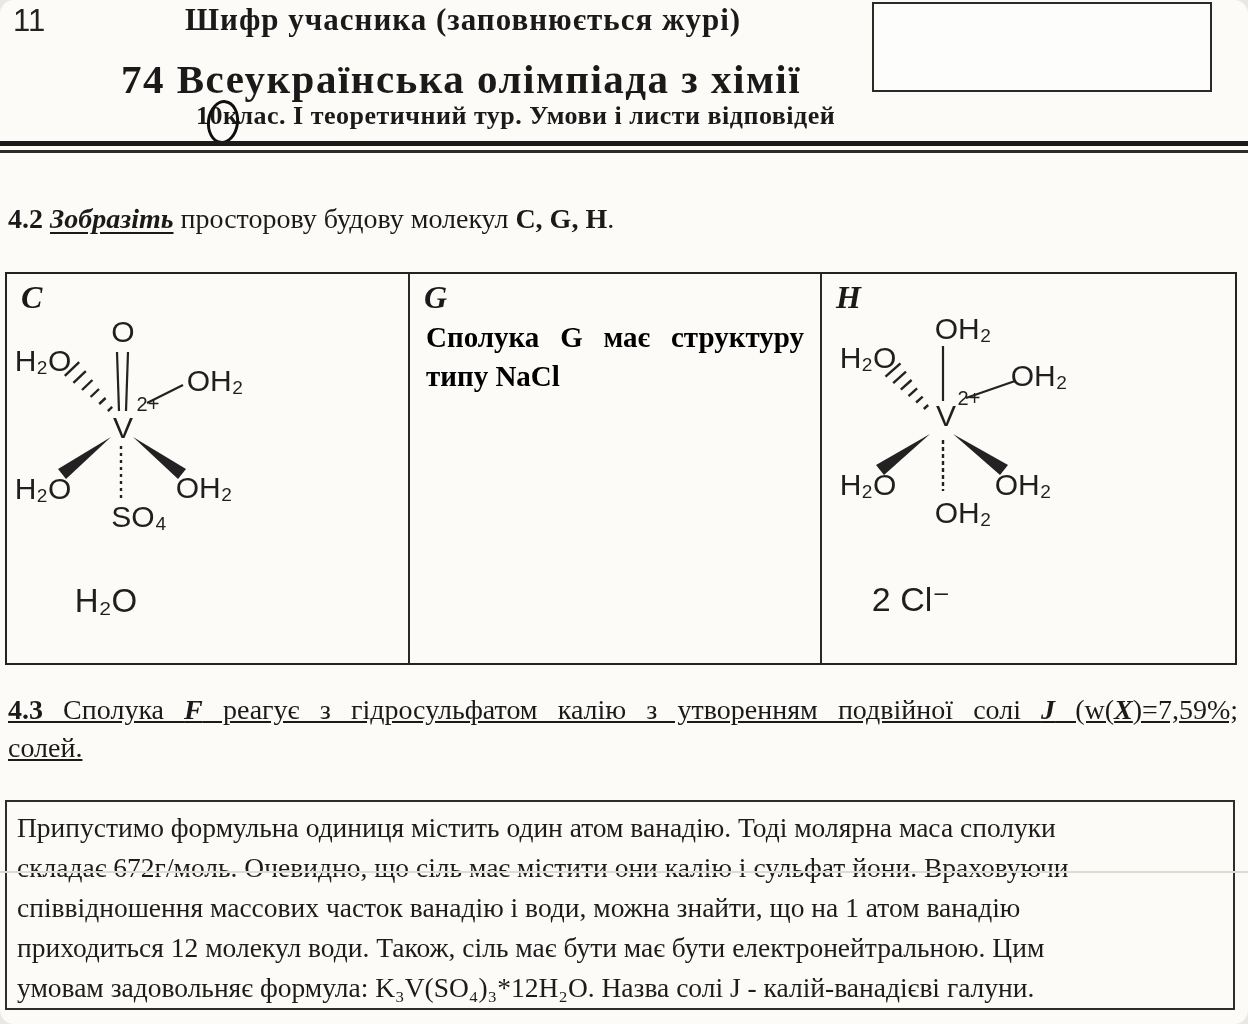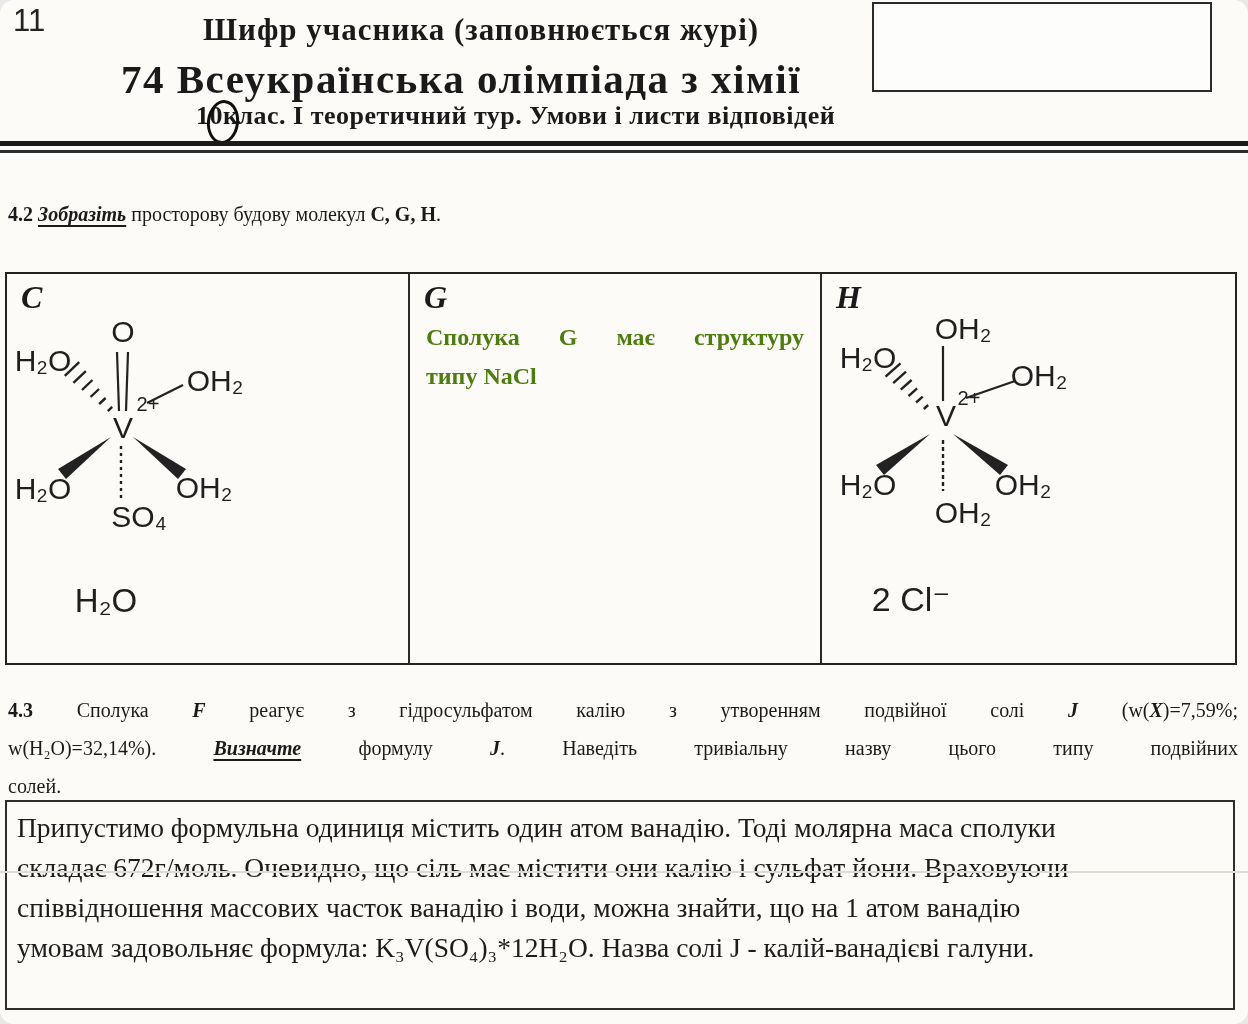--- a/index.html
+++ b/index.html
@@ -1,44 +1,44 @@
 <!DOCTYPE html>
 <html><head>
 <meta charset="utf-8">
 <style>
   html,body{margin:0;padding:0;background:#e8e8e8;}
   .page{position:relative;width:1248px;height:1024px;background:#fcfbf8;color:#1a1a1a;
         font-family:"Liberation Serif","DejaVu Serif",serif;overflow:hidden;border-radius:14px;}
   .abs{position:absolute;}
   .pagenum{left:13px;top:3px;font-family:"Liberation Sans","DejaVu Sans",sans-serif;
            font-size:31px;color:#222;}
-  .jury{left:185px;top:12px;font-size:31px;font-weight:bold;letter-spacing:1px;margin-left:18px;}
+  .jury{left:185px;top:2px;font-size:31px;font-weight:bold;letter-spacing:1px;}
   .jurybox{left:872px;top:2px;width:336px;height:86px;border:2px solid #2a2a2a;background:#fdfdfb;}
   .title{left:121px;top:55px;font-size:41px;font-weight:bold;letter-spacing:1.5px;}
   .subtitle{left:196px;top:101px;font-size:26px;font-weight:bold;letter-spacing:0.5px;}
   .oval{left:207px;top:100px;width:26px;height:38px;border:3.5px solid #0e0e0e;
         border-radius:50%;transform:rotate(7deg);}
   .rule1{left:0;top:141px;width:1248px;height:5px;background:#1b1b1b;}
   .rule2{left:0;top:150px;width:1248px;height:3px;background:#2c2c2c;}
-  .q42{left:8px;top:203px;width:1230px;font-size:20px;}
+  .q42{left:8px;top:203px;width:1230px;font-size:28px;}
   .b{font-weight:bold;}
   .bi{font-weight:bold;font-style:italic;}
   .biu{font-weight:bold;font-style:italic;text-decoration:underline;
        text-decoration-thickness:2px;text-underline-offset:4px;}
   .molTable{left:5px;top:272px;width:1228px;height:389px;border:2px solid #232323;}
   .vline{position:absolute;top:0;width:2px;height:100%;background:#2a2a2a;}
   .v1{left:401px;} .v2{left:813px;}
   .cell{position:absolute;top:0;height:100%;overflow:hidden;}
   .cellC{left:0;width:401px;} .cellG{left:403px;width:410px;} .cellH{left:815px;width:413px;}
   .cellLabel{padding:6px 0 0 14px;font-size:32px;font-weight:bold;font-style:italic;line-height:34px;}
-  .gtext{padding:4px 16px 0 16px;font-size:24px;font-weight:bold;line-height:39px;color:#4d7c0f;}
+  .gtext{padding:4px 16px 0 16px;font-size:29px;font-weight:bold;line-height:39px;color:#000000;}
   .gline1{text-align:justify;text-align-last:justify;}
   .molsvg{position:absolute;left:0;top:0;}
   .molsvg text{font-family:"Liberation Sans","DejaVu Sans",sans-serif;fill:#1f1f1f;}
-  .q43{left:8px;top:691px;width:1230px;font-size:20px;line-height:38px;}
+  .q43{left:8px;top:691px;width:1230px;font-size:28px;line-height:38px;text-decoration:underline;}
   .just{text-align:justify;text-align-last:justify;}
   .answerBox{left:5px;top:800px;width:1226px;height:206px;border:2.5px solid #2d2d2d;
              font-size:27.5px;line-height:40px;padding:0;}
   .ansline{padding:0 10px;white-space:nowrap;color:#1c1c1c;}
   .ansline:first-child{padding-top:6px;}
   .scanline{left:0;top:871px;width:1248px;height:2px;background:#dddbd3;}
 </style>
 </head>
 <body>
 
@@ -142,26 +142,26 @@
           <text x="201" y="221">OH₂</text>
           <text x="141" y="249">OH₂</text>
           <text x="89" y="337" font-size="34">2 Cl⁻</text>
         </g>
       </svg>
     </div>
   </div>
 
   <div class="abs q43">
     <div class="just"><span class="b">4.3</span><span> Сполука </span><span class="bi">F</span><span> реагує з гідросульфатом калію з утворенням подвійної солі </span><span class="bi">J</span><span> (w(</span><span class="bi">X</span><span>)=7,59%;</span></div>
-    <div class="just"><span>w(H₂O)=32,14%). </span><span class="biu">Визначте</span><span> формулу </span><span class="bi">J</span><span>. Наведіть тривіальну назву цього типу подвійних</span></div>
     <div>солей.</div>
   </div>
 
   <div class="abs answerBox">
     <div class="ansline">Припустимо формульна одиниця містить один атом ванадію. Тоді молярна маса сполуки</div>
     <div class="ansline">складає 672г/моль. Очевидно, що сіль має містити они калію і сульфат йони. Враховуючи</div>
     <div class="ansline">співвідношення массових часток ванадію і води, можна знайти, що на 1 атом ванадію</div>
+    <div class="ansline">приходиться 12 молекул води. Також, сіль має бути має бути електронейтральною. Цим</div>
     <div class="ansline">умовам задовольняє формула: K₃V(SO₄)₃*12H₂O. Назва солі J - калій-ванадієві галуни.</div>
   </div>
 
   <div class="abs scanline"></div>
 
 </div>
 
 </body></html>

